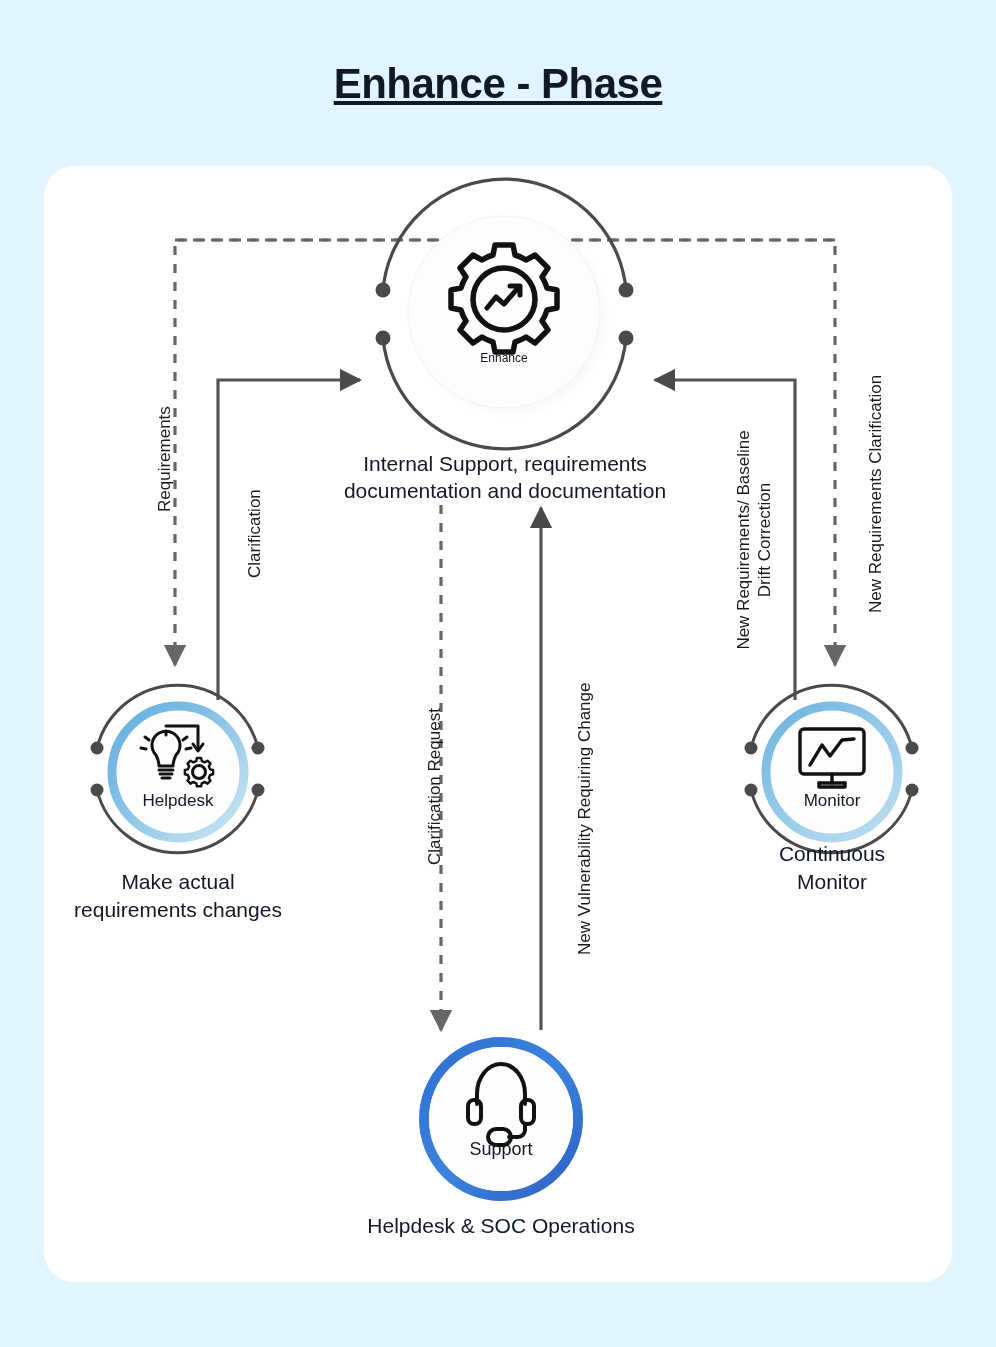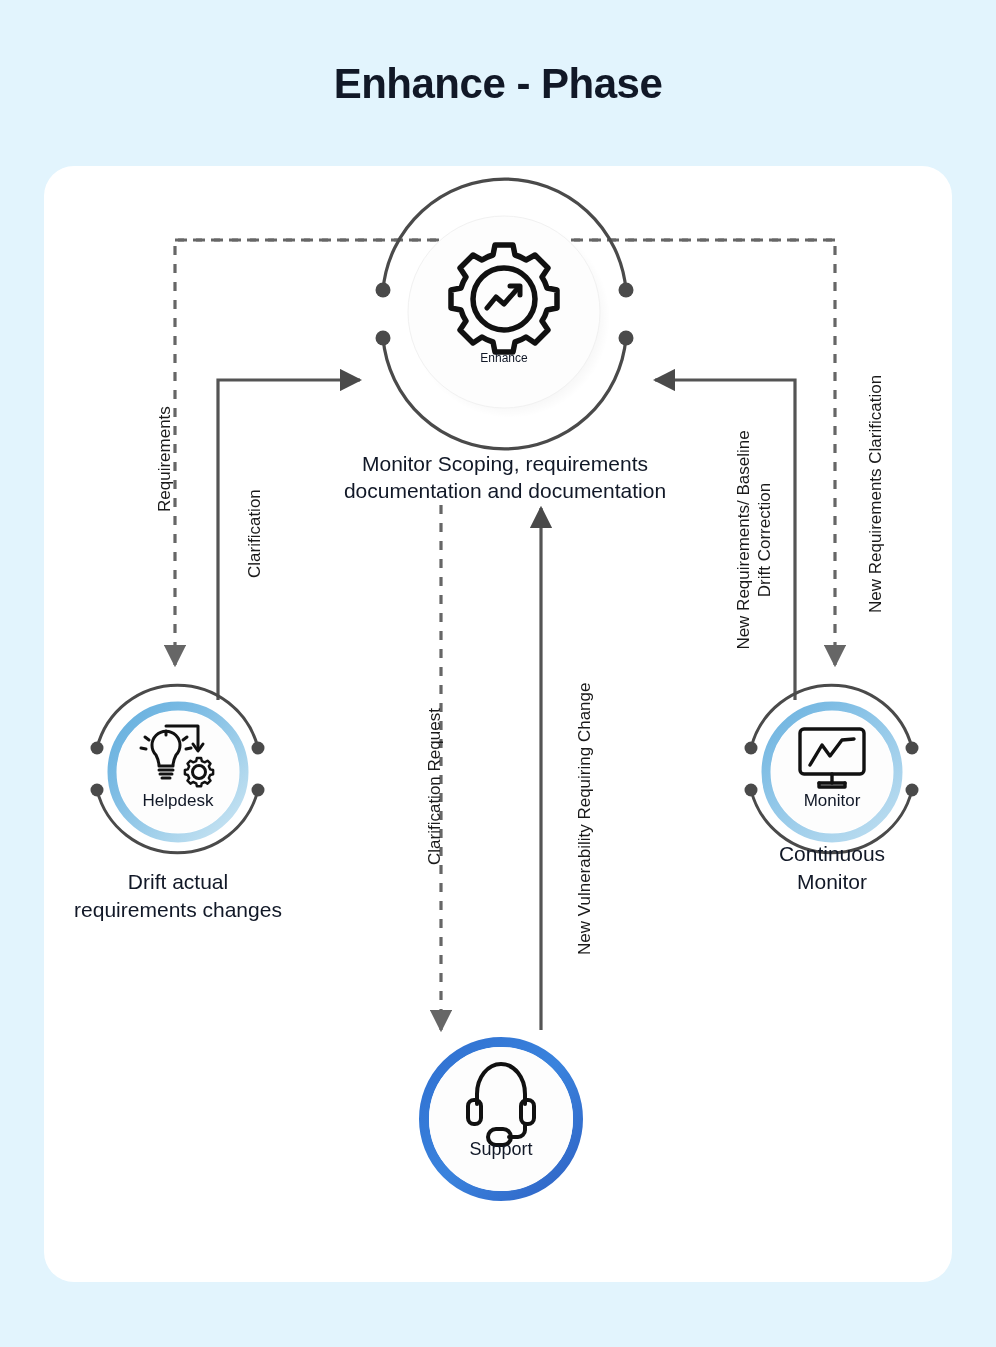--- a/index.html
+++ b/index.html
@@ -9,20 +9,21 @@
     font-family:"Liberation Sans", sans-serif;
     overflow:hidden;
   }
   .stage{position:relative;width:996px;height:1347px;}
 
   .page-title{
     position:absolute;left:0;top:60px;width:996px;
     text-align:center;
     font-size:42px;font-weight:bold;color:#111827;
     letter-spacing:-0.5px;
+    text-decoration:underline;
   }
 
   .card{
     position:absolute;left:44px;top:166px;
     width:908px;height:1116px;
     background:#ffffff;border-radius:30px;
   }
 
   .canvas{position:absolute;left:0;top:0;width:996px;height:1347px;}
 
@@ -218,34 +219,37 @@
 
   <div class="node-inner-label" style="left:404px;top:351px;width:200px;">Enhance</div>
 
   <div class="node-inner-label" style="left:98px;top:791px;width:160px;font-size:17px;">Helpdesk</div>
 
   <div class="node-inner-label" style="left:752px;top:791px;width:160px;font-size:17px;">Monitor</div>
 
   <div class="node-inner-label" style="left:421px;top:1139px;width:160px;font-size:18px;">Support</div>
 
   <div class="center-caption" style="left:280px;top:450px;width:450px;">
-    <div>Monitor Scoping, requirements</div>
+    <div>Internal Support, requirements</div>
     <div>documentation and documentation</div>
   </div>
 
   <div class="node-caption" style="left:38px;top:868px;width:280px;">
-    <div>Drift actual</div>
+    <div>Make actual</div>
     <div>requirements changes</div>
   </div>
 
   <div class="node-caption" style="left:702px;top:840px;width:260px;">
     <div>Continuous</div>
     <div>Monitor</div>
   </div>
 
+  <div class="node-caption" style="left:311px;top:1212px;width:380px;">
+    <div>Helpdesk &amp; SOC Operations</div>
+  </div>
 
   <div class="edge-label" style="left:155px;top:512px;transform:rotate(-90deg);">Requirements</div>
 
   <div class="edge-label" style="left:245px;top:578px;transform:rotate(-90deg);">Clarification</div>
 
   <div class="edge-label" style="left:866px;top:613px;transform:rotate(-90deg);">New Requirements Clarification</div>
 
   <div class="edge-label two-line" style="left:733px;top:685px;width:290px;transform:rotate(-90deg);">
     <div>New Requirements/ Baseline</div>
     <div>Drift Correction</div>

